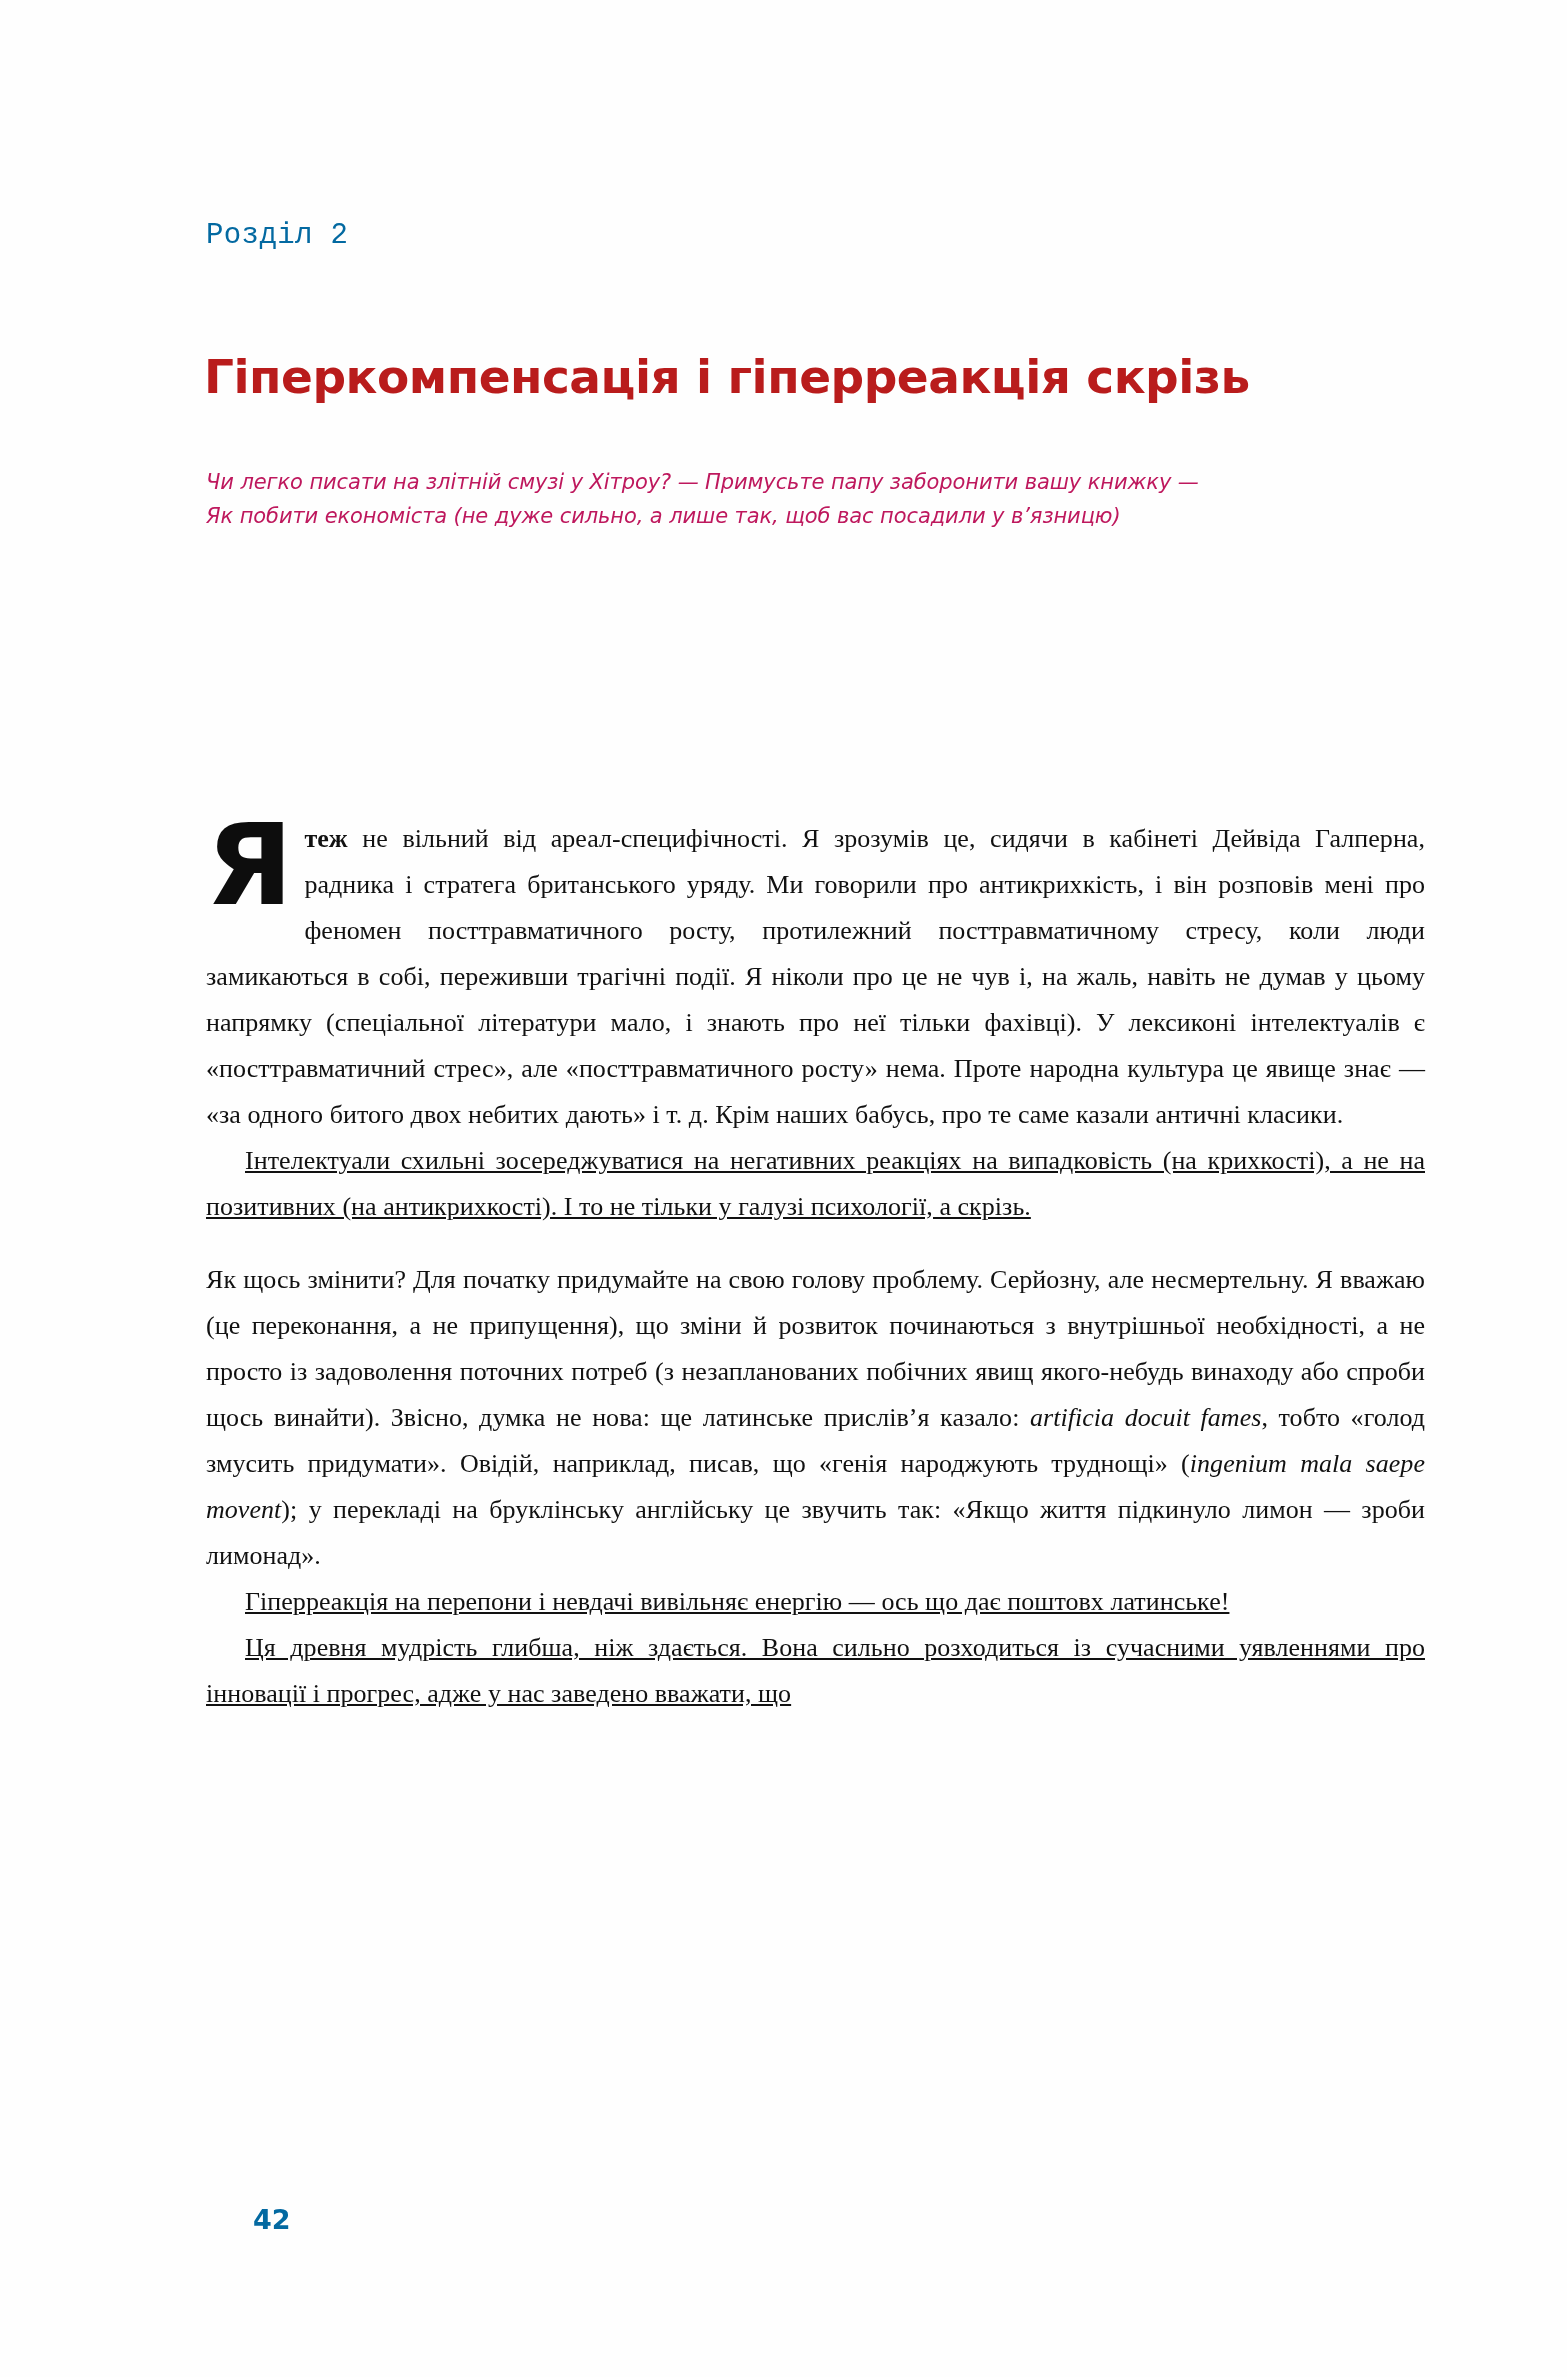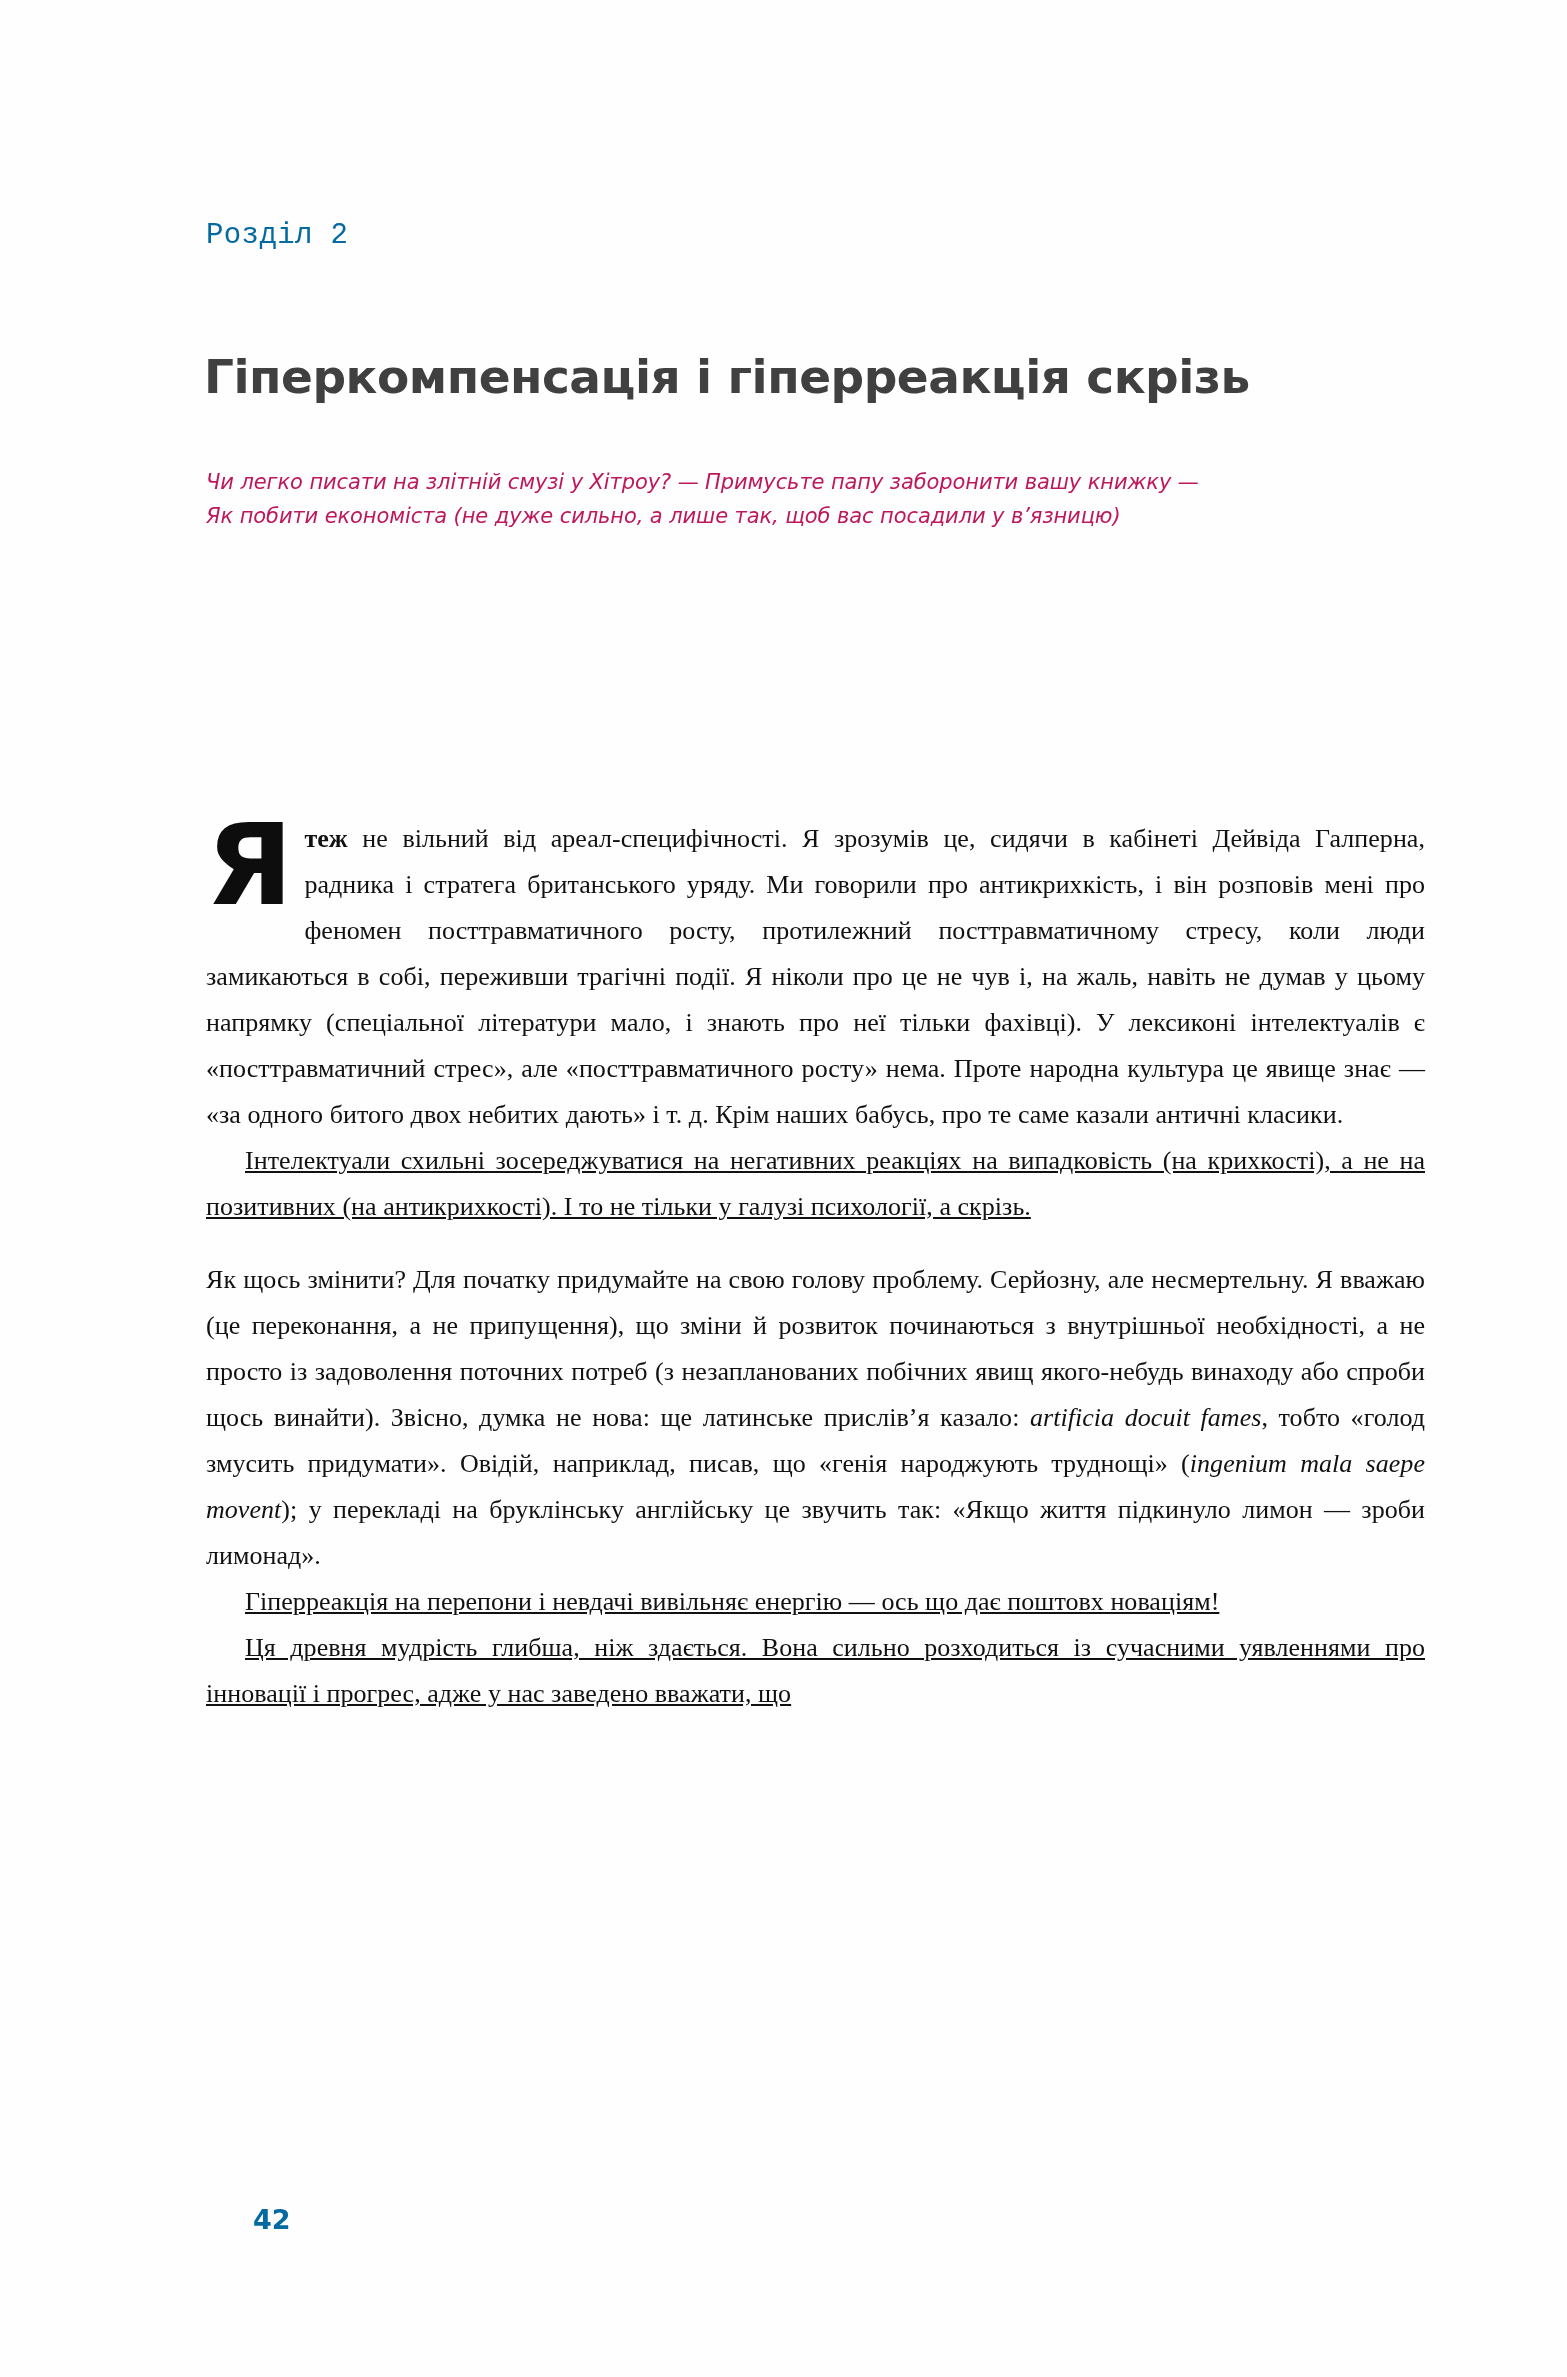--- a/index.html
+++ b/index.html
@@ -43,21 +43,21 @@
   .chapter-title {
     position: absolute;
     left: 204px;
     top: 320px;
     width: 1224px;
     font-family: "DejaVu Sans", "Liberation Sans", sans-serif;
     font-size: 47px;
     font-weight: 700;
     line-height: 1.1;
     letter-spacing: -0.5px;
-    color: #404040;
+    color: #b91c1c;
   }
 
   
   .epigraph {
     position: absolute;
     left: 206px;
     top: 465px;
     width: 1224px;
     font-family: "DejaVu Sans", "Liberation Sans", sans-serif;
     font-style: italic;
@@ -128,21 +128,21 @@
   </div>
 
   <div class="body-text">
 
     <p><span class="dropcap">Я</span><span class="lead-bold">теж</span><span> не вільний від ареал-специфічності. Я зрозумів це, сидячи в кабінеті Дейвіда Галперна, радника і стратега британського уряду. Ми говорили про антикрихкість, і він розповів мені про феномен посттравматичного росту, протилежний посттравматичному стресу, коли люди замикаються в собі, переживши трагічні події. Я ніколи про це не чув і, на жаль, навіть не думав у цьому напрямку (спеціальної літератури мало, і знають про неї тільки фахівці). У лексиконі інтелектуалів є «посттравматичний стрес», але «посттравматичного росту» нема. Проте народна культура це явище знає — «за одного битого двох небитих дають» і т. д. Крім наших бабусь, про те саме казали античні класики.</span></p>
 
     <p class="indent">Інтелектуали схильні зосереджуватися на негативних реакціях на випадковість (на крихкості), а не на позитивних (на антикрихкості). І то не тільки у галузі психології, а скрізь.</p>
 
     <p class="gap"><span>Як щось змінити? Для початку придумайте на свою голову проблему. Серйозну, але несмертельну. Я вважаю (це переконання, а не припущення), що зміни й розвиток починаються з внутрішньої необхідності, а не просто із задоволення поточних потреб (з незапланованих побічних явищ якого-небудь винаходу або спроби щось винайти). Звісно, думка не нова: ще латинське прислів’я казало: </span><span class="latin">artificia docuit fames</span><span>, тобто «голод змусить придумати». Овідій, наприклад, писав, що «генія народжують труднощі» (</span><span class="latin">ingenium mala saepe movent</span><span>); у перекладі на бруклінську англійську це звучить так: «Якщо життя підкинуло лимон — зроби лимонад».</span></p>
 
-    <p class="indent">Гіперреакція на перепони і невдачі вивільняє енергію — ось що дає поштовх новаціям!</p>
+    <p class="indent">Гіперреакція на перепони і невдачі вивільняє енергію — ось що дає поштовх латинське!</p>
 
     <p class="indent">Ця древня мудрість глибша, ніж здається. Вона сильно розходиться із сучасними уявленнями про інновації і прогрес, адже у нас заведено вважати, що</p>
 
   </div>
 
   <div class="folio">42</div>
 
 </div>
 
 

